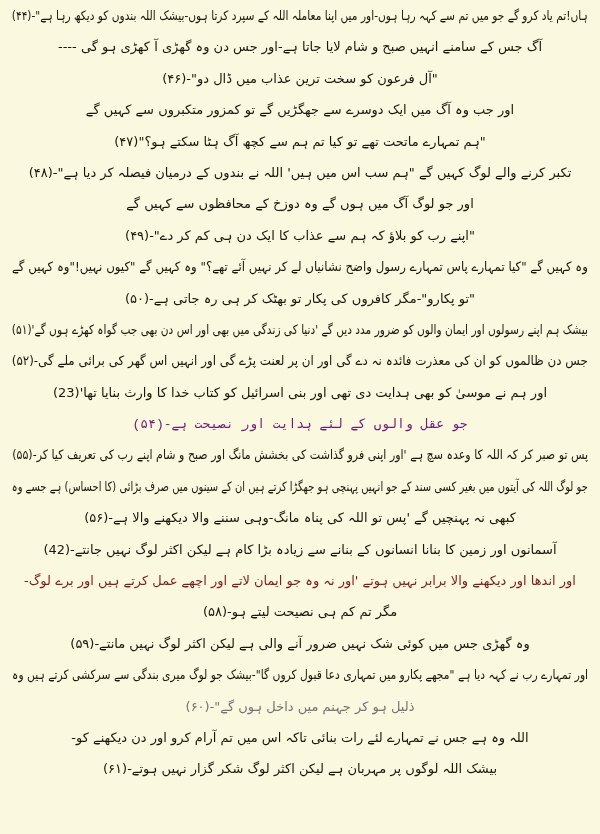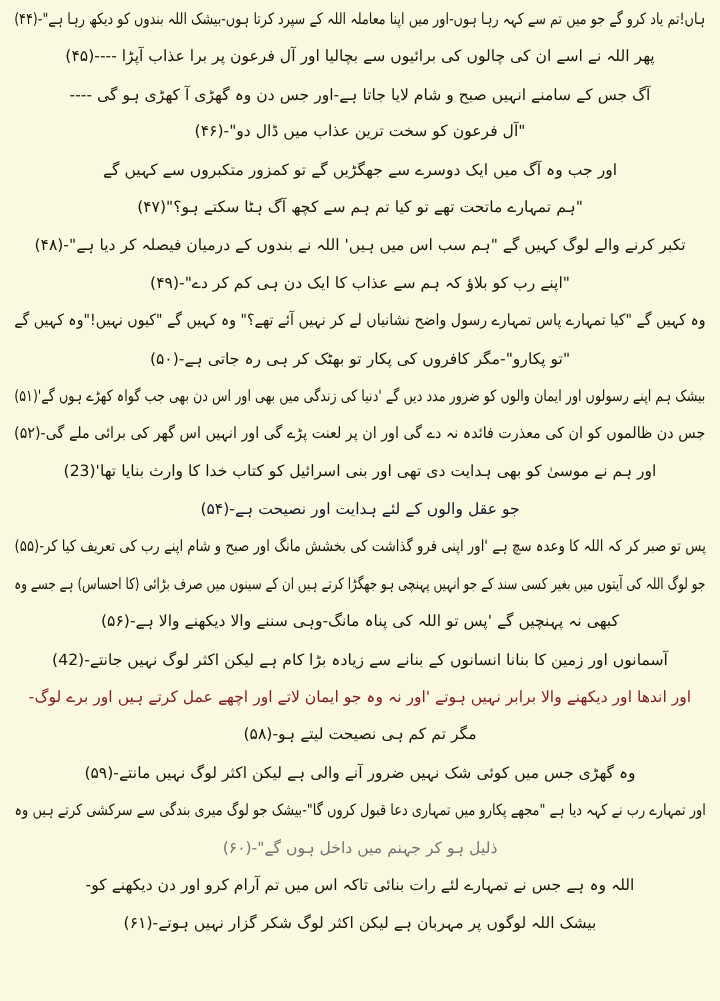--- a/index.html
+++ b/index.html
@@ -39,57 +39,57 @@
   }
 </style>
 </head>
 <body style="background: rgb(251, 248, 224);">
 
 <div class="page">
   <div class="line">
       <span style="color: rgb(27, 22, 9); transform: scaleX(0.818709);">ہاں!تم یاد کرو گے جو میں تم سے کہہ رہا ہوں-اور میں اپنا معاملہ اللہ کے سپرد کرتا ہوں-بیشک اللہ بندوں کو دیکھ رہا ہے"-(۴۴)</span>
     </div>
   <div class="line">
-      <span style="color: rgb(27, 22, 9);">پھر اللہ نے اسے ان کی چالوں کی برائیوں سے بچالیا اور آل فرعون پر برا عذاب آپڑا ----(۴۵)</span>
-    </div>
-  <div class="line">
       <span style="color: rgb(27, 22, 9);">آگ جس کے سامنے انہیں صبح و شام لایا جاتا ہے-اور جس دن وہ گھڑی آ کھڑی ہو گی ----</span>
     </div>
   <div class="line">
       <span style="color: rgb(27, 22, 9);">"آل فرعون کو سخت ترین عذاب میں ڈال دو"-(۴۶)</span>
     </div>
   <div class="line">
       <span style="color: rgb(27, 22, 9);">اور جب وہ آگ میں ایک دوسرے سے جھگڑیں گے تو کمزور متکبروں سے کہیں گے</span>
     </div>
   <div class="line">
       <span style="color: rgb(27, 22, 9);">"ہم تمہارے ماتحت تھے تو کیا تم ہم سے کچھ آگ ہٹا سکتے ہو؟"(۴۷)</span>
     </div>
   <div class="line">
       <span style="color: rgb(27, 22, 9);">تکبر کرنے والے لوگ کہیں گے "ہم سب اس میں ہیں' اللہ نے بندوں کے درمیان فیصلہ کر دیا ہے"-(۴۸)</span>
+    </div>
+  <div class="line">
+      <span style="color: rgb(27, 22, 9);">اور جو لوگ آگ میں ہوں گے وہ دوزخ کے محافظوں سے کہیں گے</span>
     </div>
   <div class="line">
       <span style="color: rgb(27, 22, 9);">"اپنے رب کو بلاؤ کہ ہم سے عذاب کا ایک دن ہی کم کر دے"-(۴۹)</span>
     </div>
   <div class="line">
       <span style="color: rgb(27, 22, 9); transform: scaleX(0.905794);">وہ کہیں گے "کیا تمہارے پاس تمہارے رسول واضح نشانیاں لے کر نہیں آئے تھے؟" وہ کہیں گے "کیوں نہیں!"وہ کہیں گے</span>
     </div>
   <div class="line">
       <span style="color: rgb(27, 22, 9);">"تو پکارو"-مگر کافروں کی پکار تو بھٹک کر ہی رہ جاتی ہے-(۵۰)</span>
     </div>
   <div class="line">
       <span style="color: rgb(27, 22, 9); transform: scaleX(0.816207);">بیشک ہم اپنے رسولوں اور ایمان والوں کو ضرور مدد دیں گے 'دنیا کی زندگی میں بھی اور اس دن بھی جب گواہ کھڑے ہوں گے'(۵۱)</span>
     </div>
   <div class="line">
       <span style="color: rgb(27, 22, 9); transform: scaleX(0.915035);">جس دن ظالموں کو ان کی معذرت فائدہ نہ دے گی اور ان پر لعنت پڑے گی اور انہیں اس گھر کی برائی ملے گی-(۵۲)</span>
     </div>
   <div class="line">
       <span style="color: rgb(27, 22, 9);">اور ہم نے موسیٰ کو بھی ہدایت دی تھی اور بنی اسرائیل کو کتاب خدا کا وارث بنایا تھا'(23)</span>
     </div>
   <div class="line">
-      <span style="color: #0f172a;">جو عقل والوں کے لئے ہدایت اور نصیحت ہے-(۵۴)</span>
+      <span style="color: #701a75; font-family: Liberation Mono, monospace;">جو عقل والوں کے لئے ہدایت اور نصیحت ہے-(۵۴)</span>
     </div>
   <div class="line">
       <span style="color: rgb(27, 22, 9); transform: scaleX(0.849107);">پس تو صبر کر کہ اللہ کا وعدہ سچ ہے 'اور اپنی فرو گذاشت کی بخشش مانگ اور صبح و شام اپنے رب کی تعریف کیا کر-(۵۵)</span>
     </div>
   <div class="line">
       <span style="color: rgb(27, 22, 9); transform: scaleX(0.766356);">جو لوگ اللہ کی آیتوں میں بغیر کسی سند کے جو انہیں پہنچی ہو جھگڑا کرتے ہیں ان کے سینوں میں صرف بڑائی (کا احساس) ہے جسے وہ</span>
     </div>
   <div class="line">
       <span style="color: rgb(27, 22, 9);">کبھی نہ پہنچیں گے 'پس تو اللہ کی پناہ مانگ-وہی سننے والا دیکھنے والا ہے-(۵۶)</span>
     </div>

